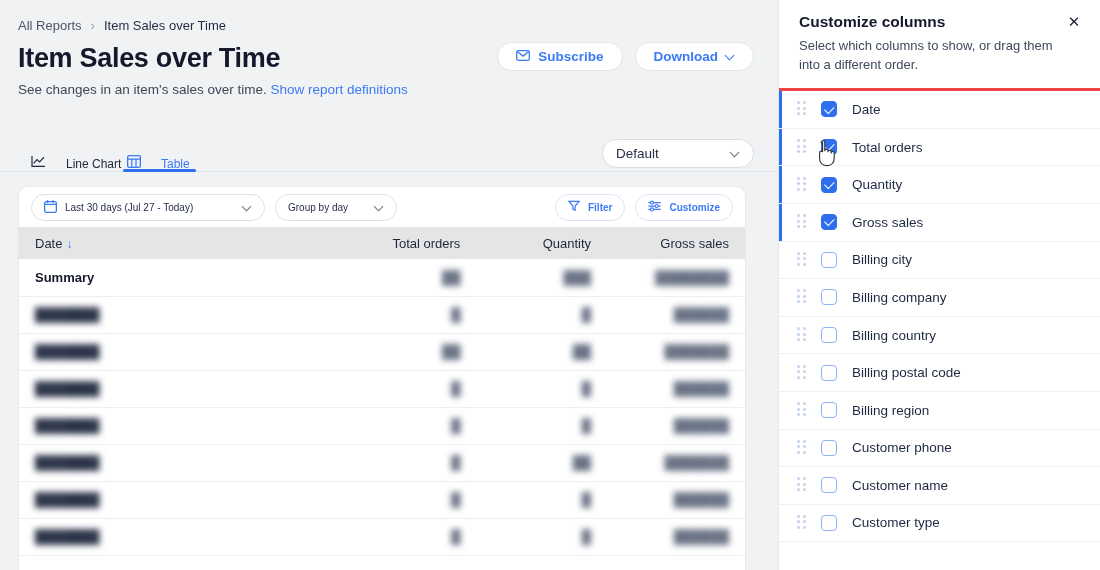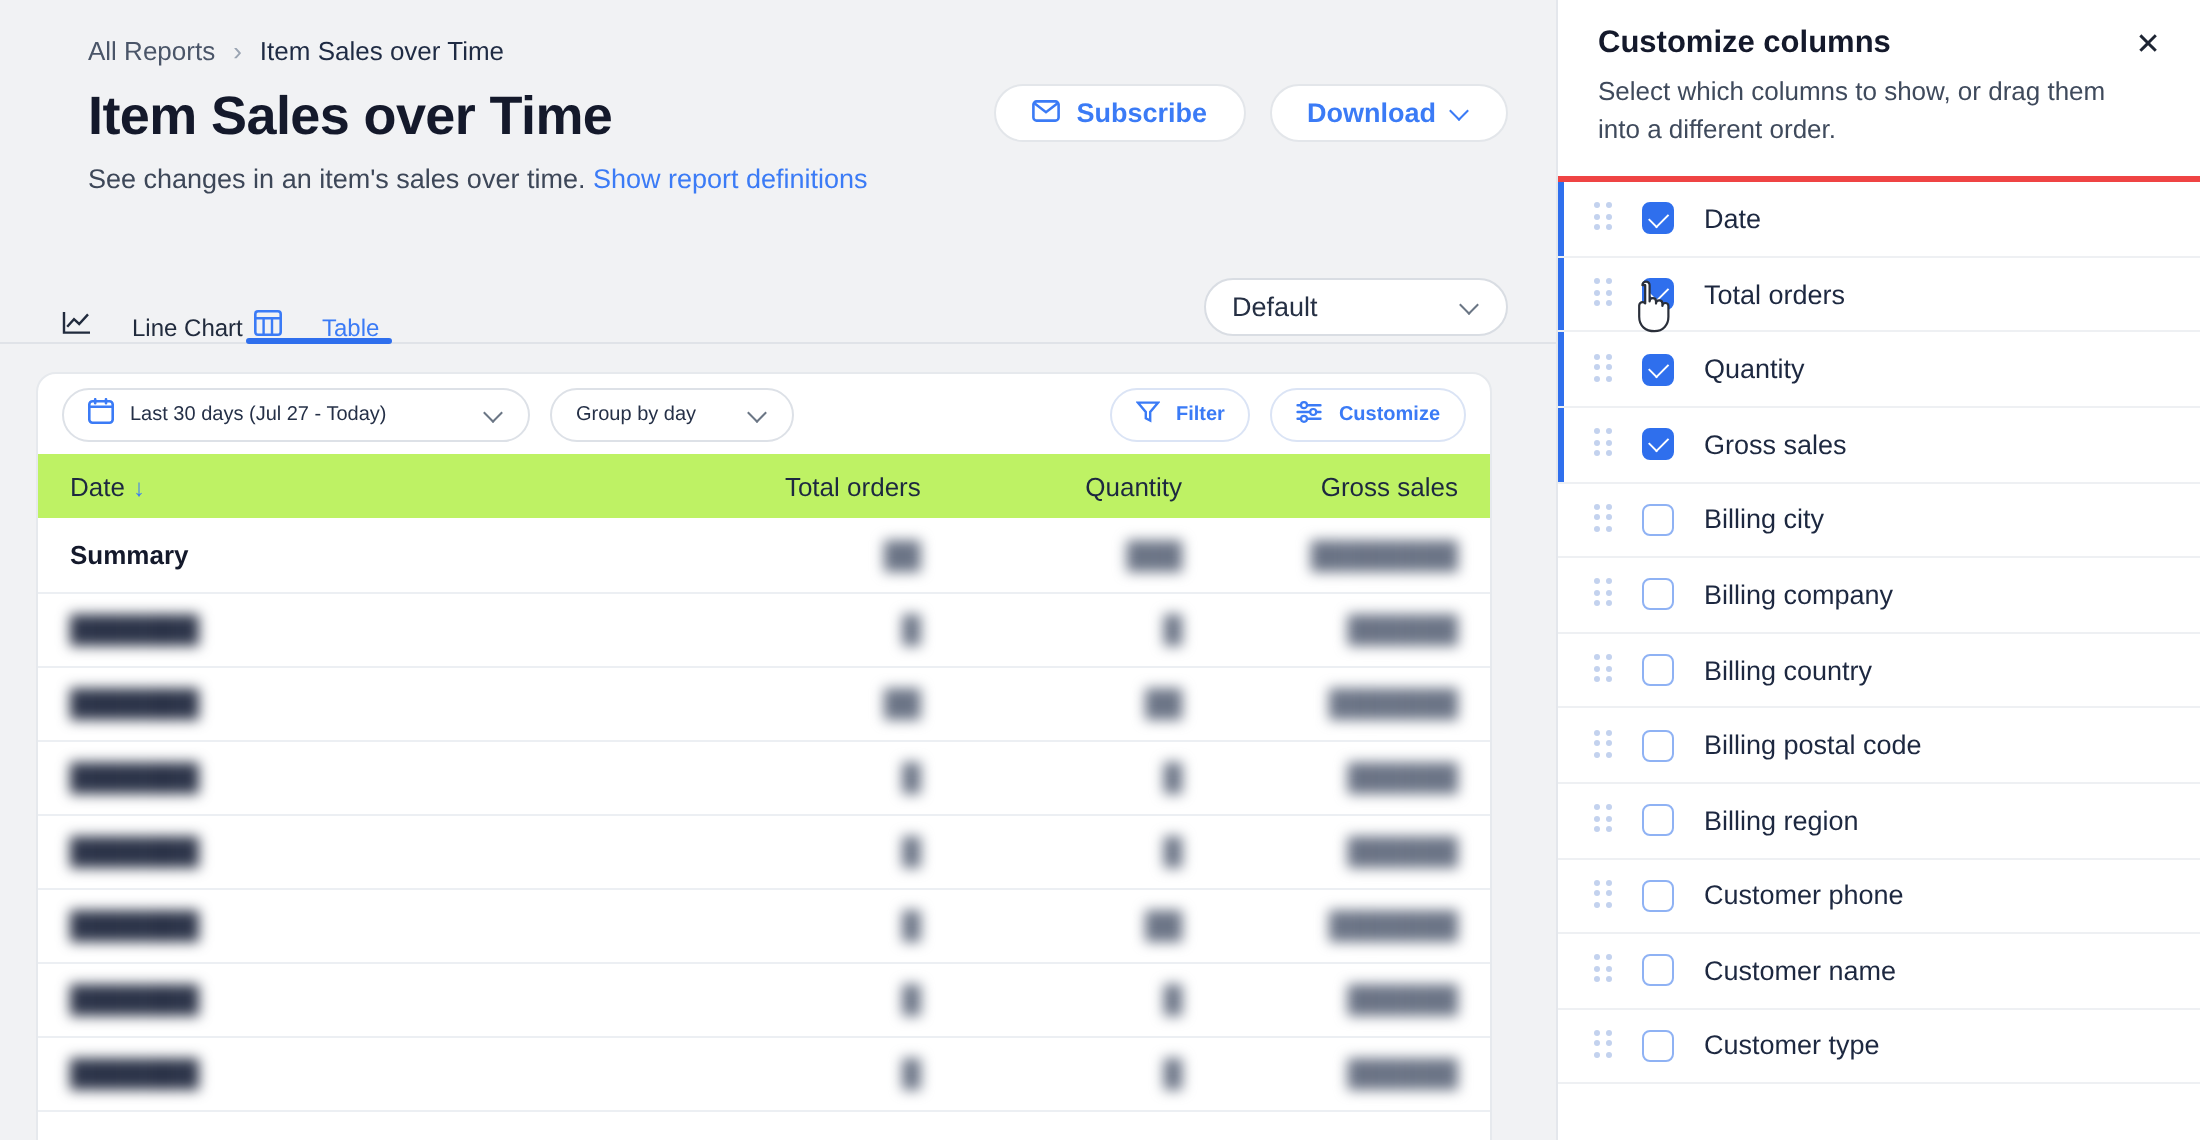--- a/index.html
+++ b/index.html
@@ -11,21 +11,20 @@
     -webkit-font-smoothing: antialiased;
   }
   #app { position: relative; width: 1100px; height: 570px; }
 
   
   .main {
     position: absolute; left: 0; top: 0;
     width: 778px; height: 570px;
     background: #f1f2f4;
     overflow: hidden;
-    padding-left: 26px;
   }
 
   
   .breadcrumb {
     display: flex; align-items: center; gap: 9px;
     padding: 18px 0 0 18px;
     font-size: 13px; color: #4a5568;
   }
   .crumb-sep { color: #9aa4b2; font-size: 13px; line-height: 1; }
   .crumb-current { color: #1f2b44; }
@@ -117,21 +116,21 @@
     white-space: nowrap;
   }
   .tool-pill .chev { color: #6b7685; margin-left: 6px; }
   .tool-pill.w-date { width: 234px; justify-content: space-between; }
   .tool-pill.w-group { width: 122px; justify-content: space-between; }
   .spacer { flex: 1; }
   .tool-pill.blue { color: #3b7bf6; font-weight: bold; border-color: #dbe4f5; }
 
   
   table { width: 100%; border-collapse: collapse; table-layout: fixed; }
-  thead tr { background: #bef264; margin-left: 12px; }
+  thead tr { background: #e5e5e5; margin-left: 12px; }
   th {
     height: 32px; font-size: 13px; font-weight: normal;
     color: #1d2840; padding: 0 16px; text-align: right;
     white-space: nowrap;
   }
   th.c-date { text-align: left; width: 44%; }
   th.c-orders { width: 19%; }
   th.c-qty { width: 18%; }
   th.c-gross { width: 19%; }
   .sort-arrow { color: #3b7bf6; font-size: 12px; margin-left: 4px; }

